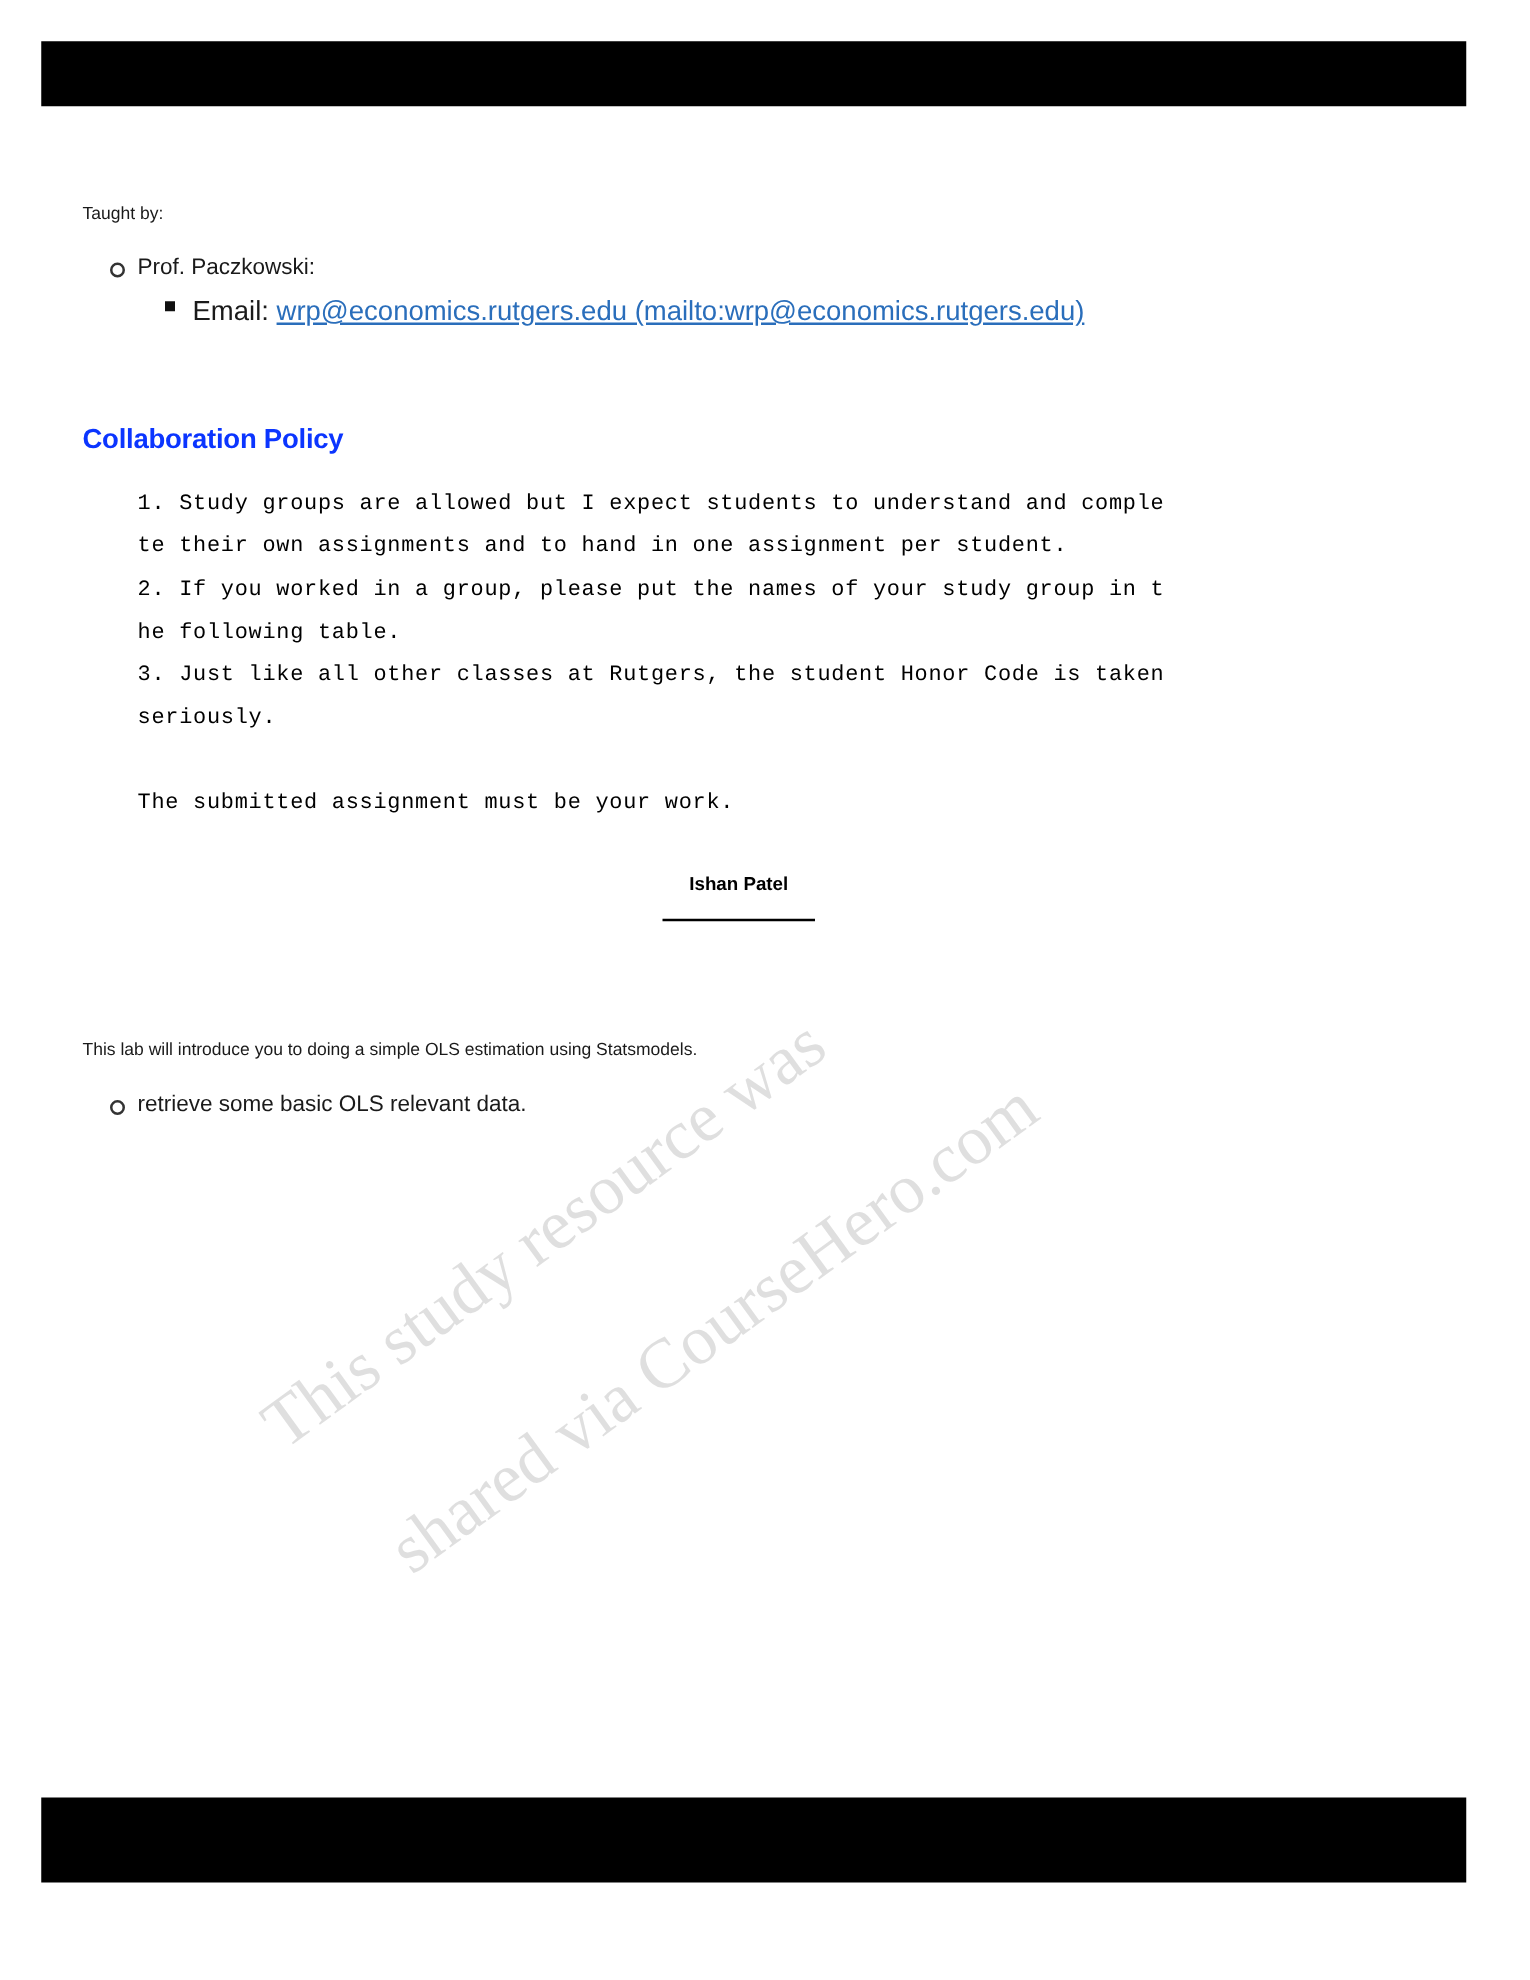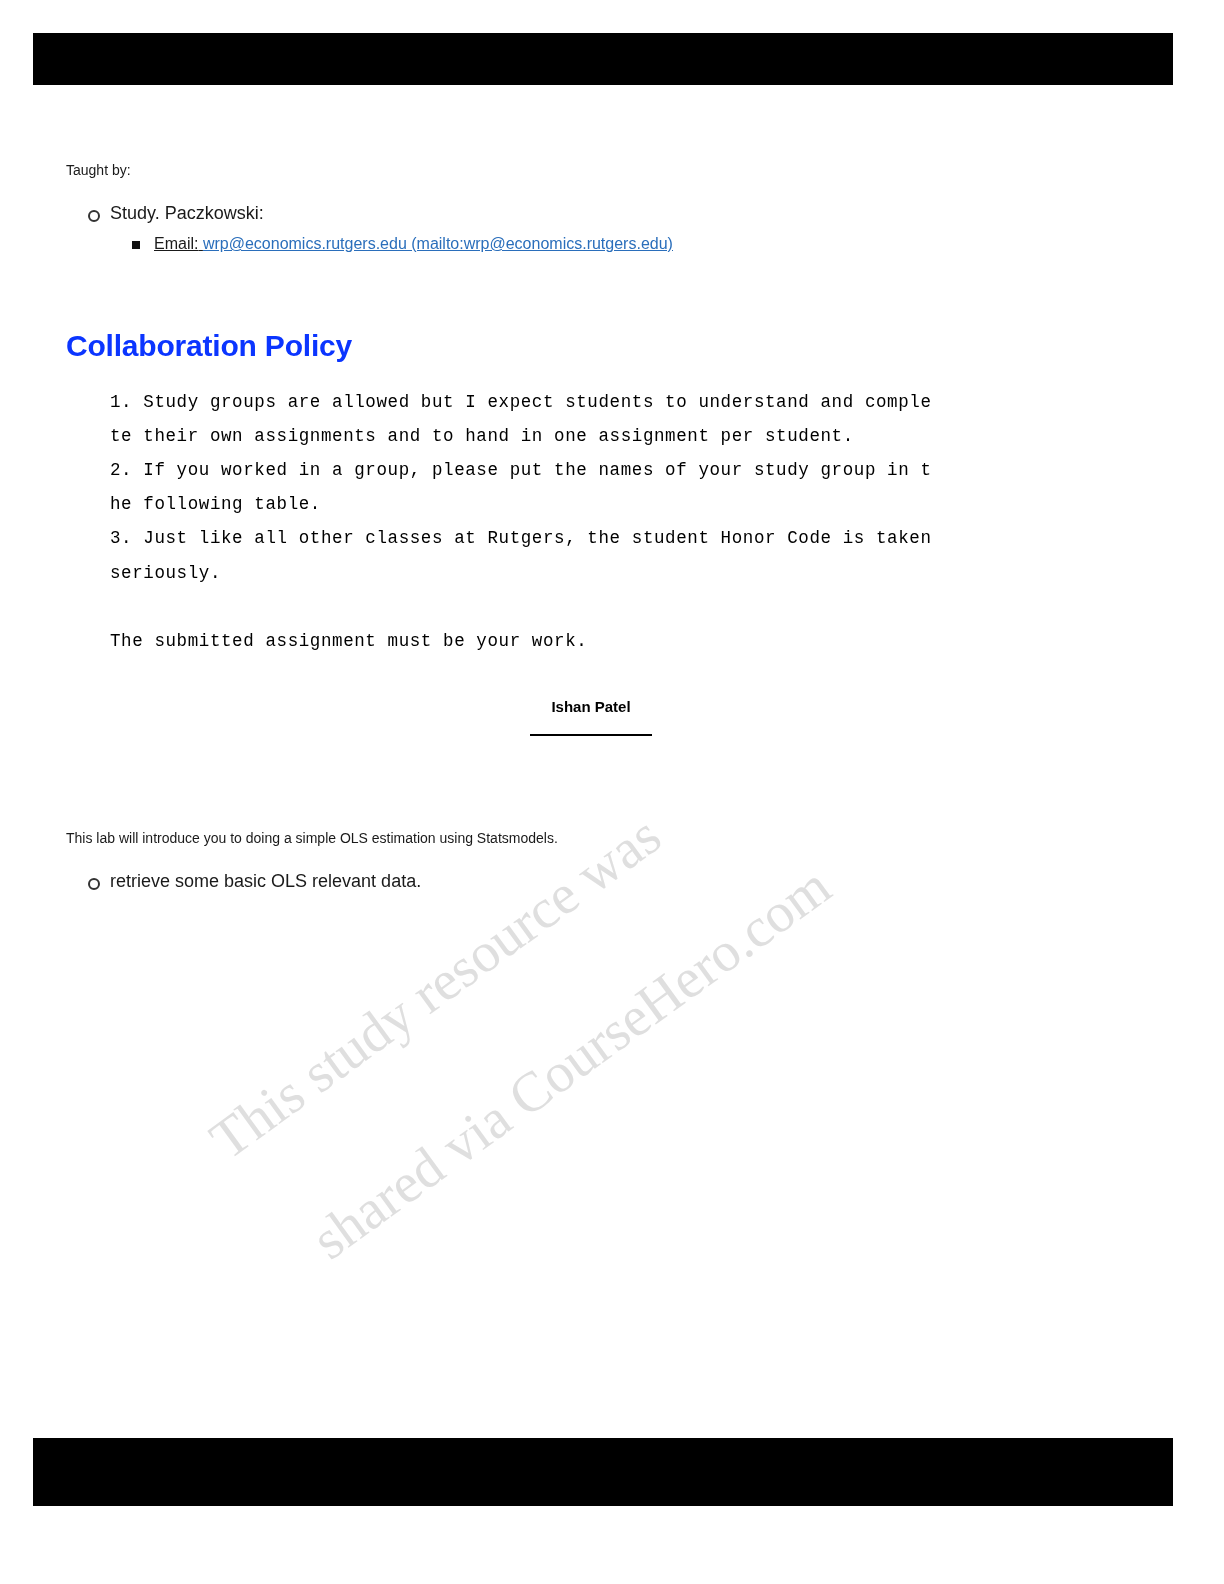--- a/index.html
+++ b/index.html
@@ -42,21 +42,21 @@
   h1.doc-title {
     font-size: 38px;
     line-height: 1.2;
     font-weight: bold;
     color: #e8000d;
     margin: 0 0 44px 0;
     letter-spacing: -0.3px;
   }
 
   h2.section {
-    font-size: 30px;
+    font-size: 22px;
     font-weight: bold;
     color: #0b35ff;
     margin: 0 0 22px 0;
     letter-spacing: -0.2px;
   }
 
   p.body-text {
     font-size: 14px;
     line-height: 1.45;
     margin: 0 0 20px 0;
@@ -86,25 +86,24 @@
     border: 2px solid #333;
     background: #fff;
   }
 
   ul.sub-bullets {
     margin: 4px 0 0 0;
     padding-left: 44px;
     list-style: none;
   }
   ul.sub-bullets > li {
-    font-size: 16px;
+    font-size: 22px;
     line-height: 1.55;
     position: relative;
     color: #1a1a1a;
-    text-decoration: underline;
   }
   ul.sub-bullets > li::before {
     content: "";
     position: absolute;
     left: -22px;
     top: 9px;
     width: 8px;
     height: 8px;
     background: #111;
   }
@@ -187,21 +186,21 @@
   <div class="bar bar-top"></div>
   <div class="bar bar-bottom"></div>
 
   <div class="content">
 
 
     <p class="body-text">Taught by:</p>
 
     <ul class="bullets">
       <li>
-        <span>Study. Paczkowski:</span>
+        <span>Prof. Paczkowski:</span>
         <ul class="sub-bullets">
           <li>
             <span>Email:</span>
             <a class="email-link" href="#">wrp@economics.rutgers.edu (mailto:wrp@economics.rutgers.edu)</a>
           </li>
         </ul>
       </li>
     </ul>
 
     <div class="spacer-lg"></div>

